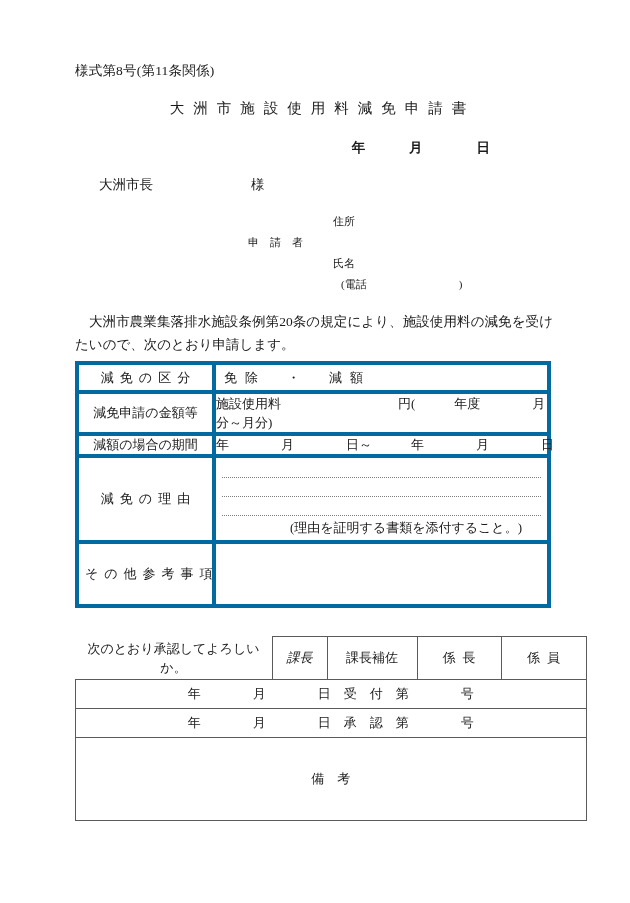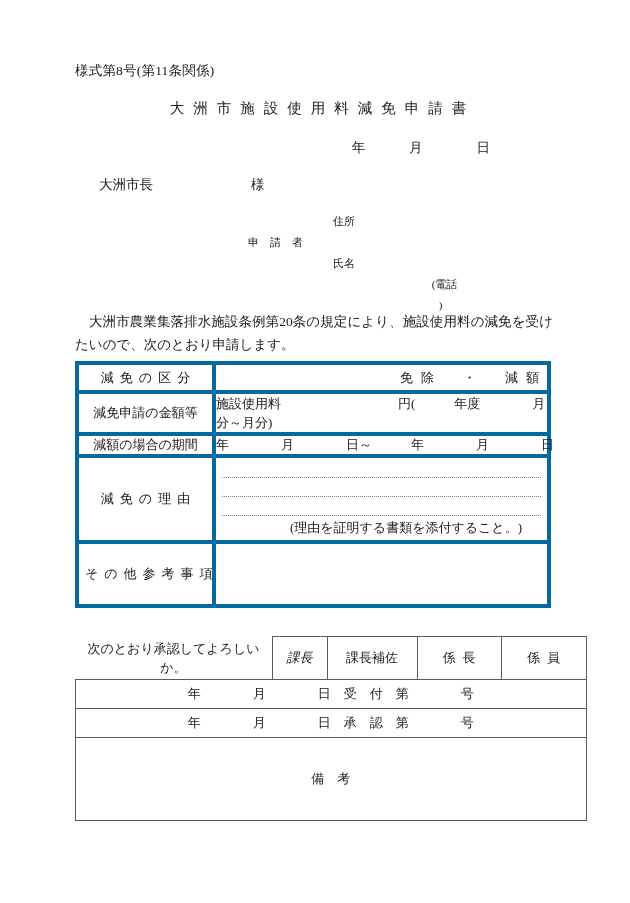--- a/index.html
+++ b/index.html
@@ -49,20 +49,21 @@
   }
 
   .date-line {
     position: absolute;
     left: 0;
     top: 139px;
     width: 490px;
     text-align: right;
     font-size: 13.5px;
     white-space: pre;
+    font-weight: bold;
   }
 
   .addressee {
     position: absolute;
     left: 99px;
     top: 176px;
     font-size: 13.5px;
     white-space: pre;
   }
 
@@ -85,21 +86,20 @@
     width: 85px;
     flex: 0 0 85px;
     white-space: pre;
   }
   .applicant .value-col {
     white-space: pre;
   }
   .applicant .tel-row {
     padding-left: 85px;
     white-space: pre;
-    flex-direction: column;
   }
   .applicant .tel-row .inner {
     padding-left: 8px;
     white-space: pre;
   }
 
   
   .body-text {
     position: absolute;
     left: 75px;
@@ -130,21 +130,21 @@
     width: 133px;
     text-align: center;
     font-size: 13px;
     padding: 3px 4px;
     white-space: nowrap;
   }
   .sp-wide { letter-spacing: 6px; text-indent: 6px; }
   .sp-none { letter-spacing: 0px; }
 
   td.cell-kubun {
-    text-align: right;
+    text-align: left;
     letter-spacing: 8px;
     text-indent: 8px;
     height: 25px;
     white-space: nowrap;
   }
   td.cell-kingaku {
     padding: 3px 6px;
     line-height: 19px;
     white-space: pre-wrap;
   }

